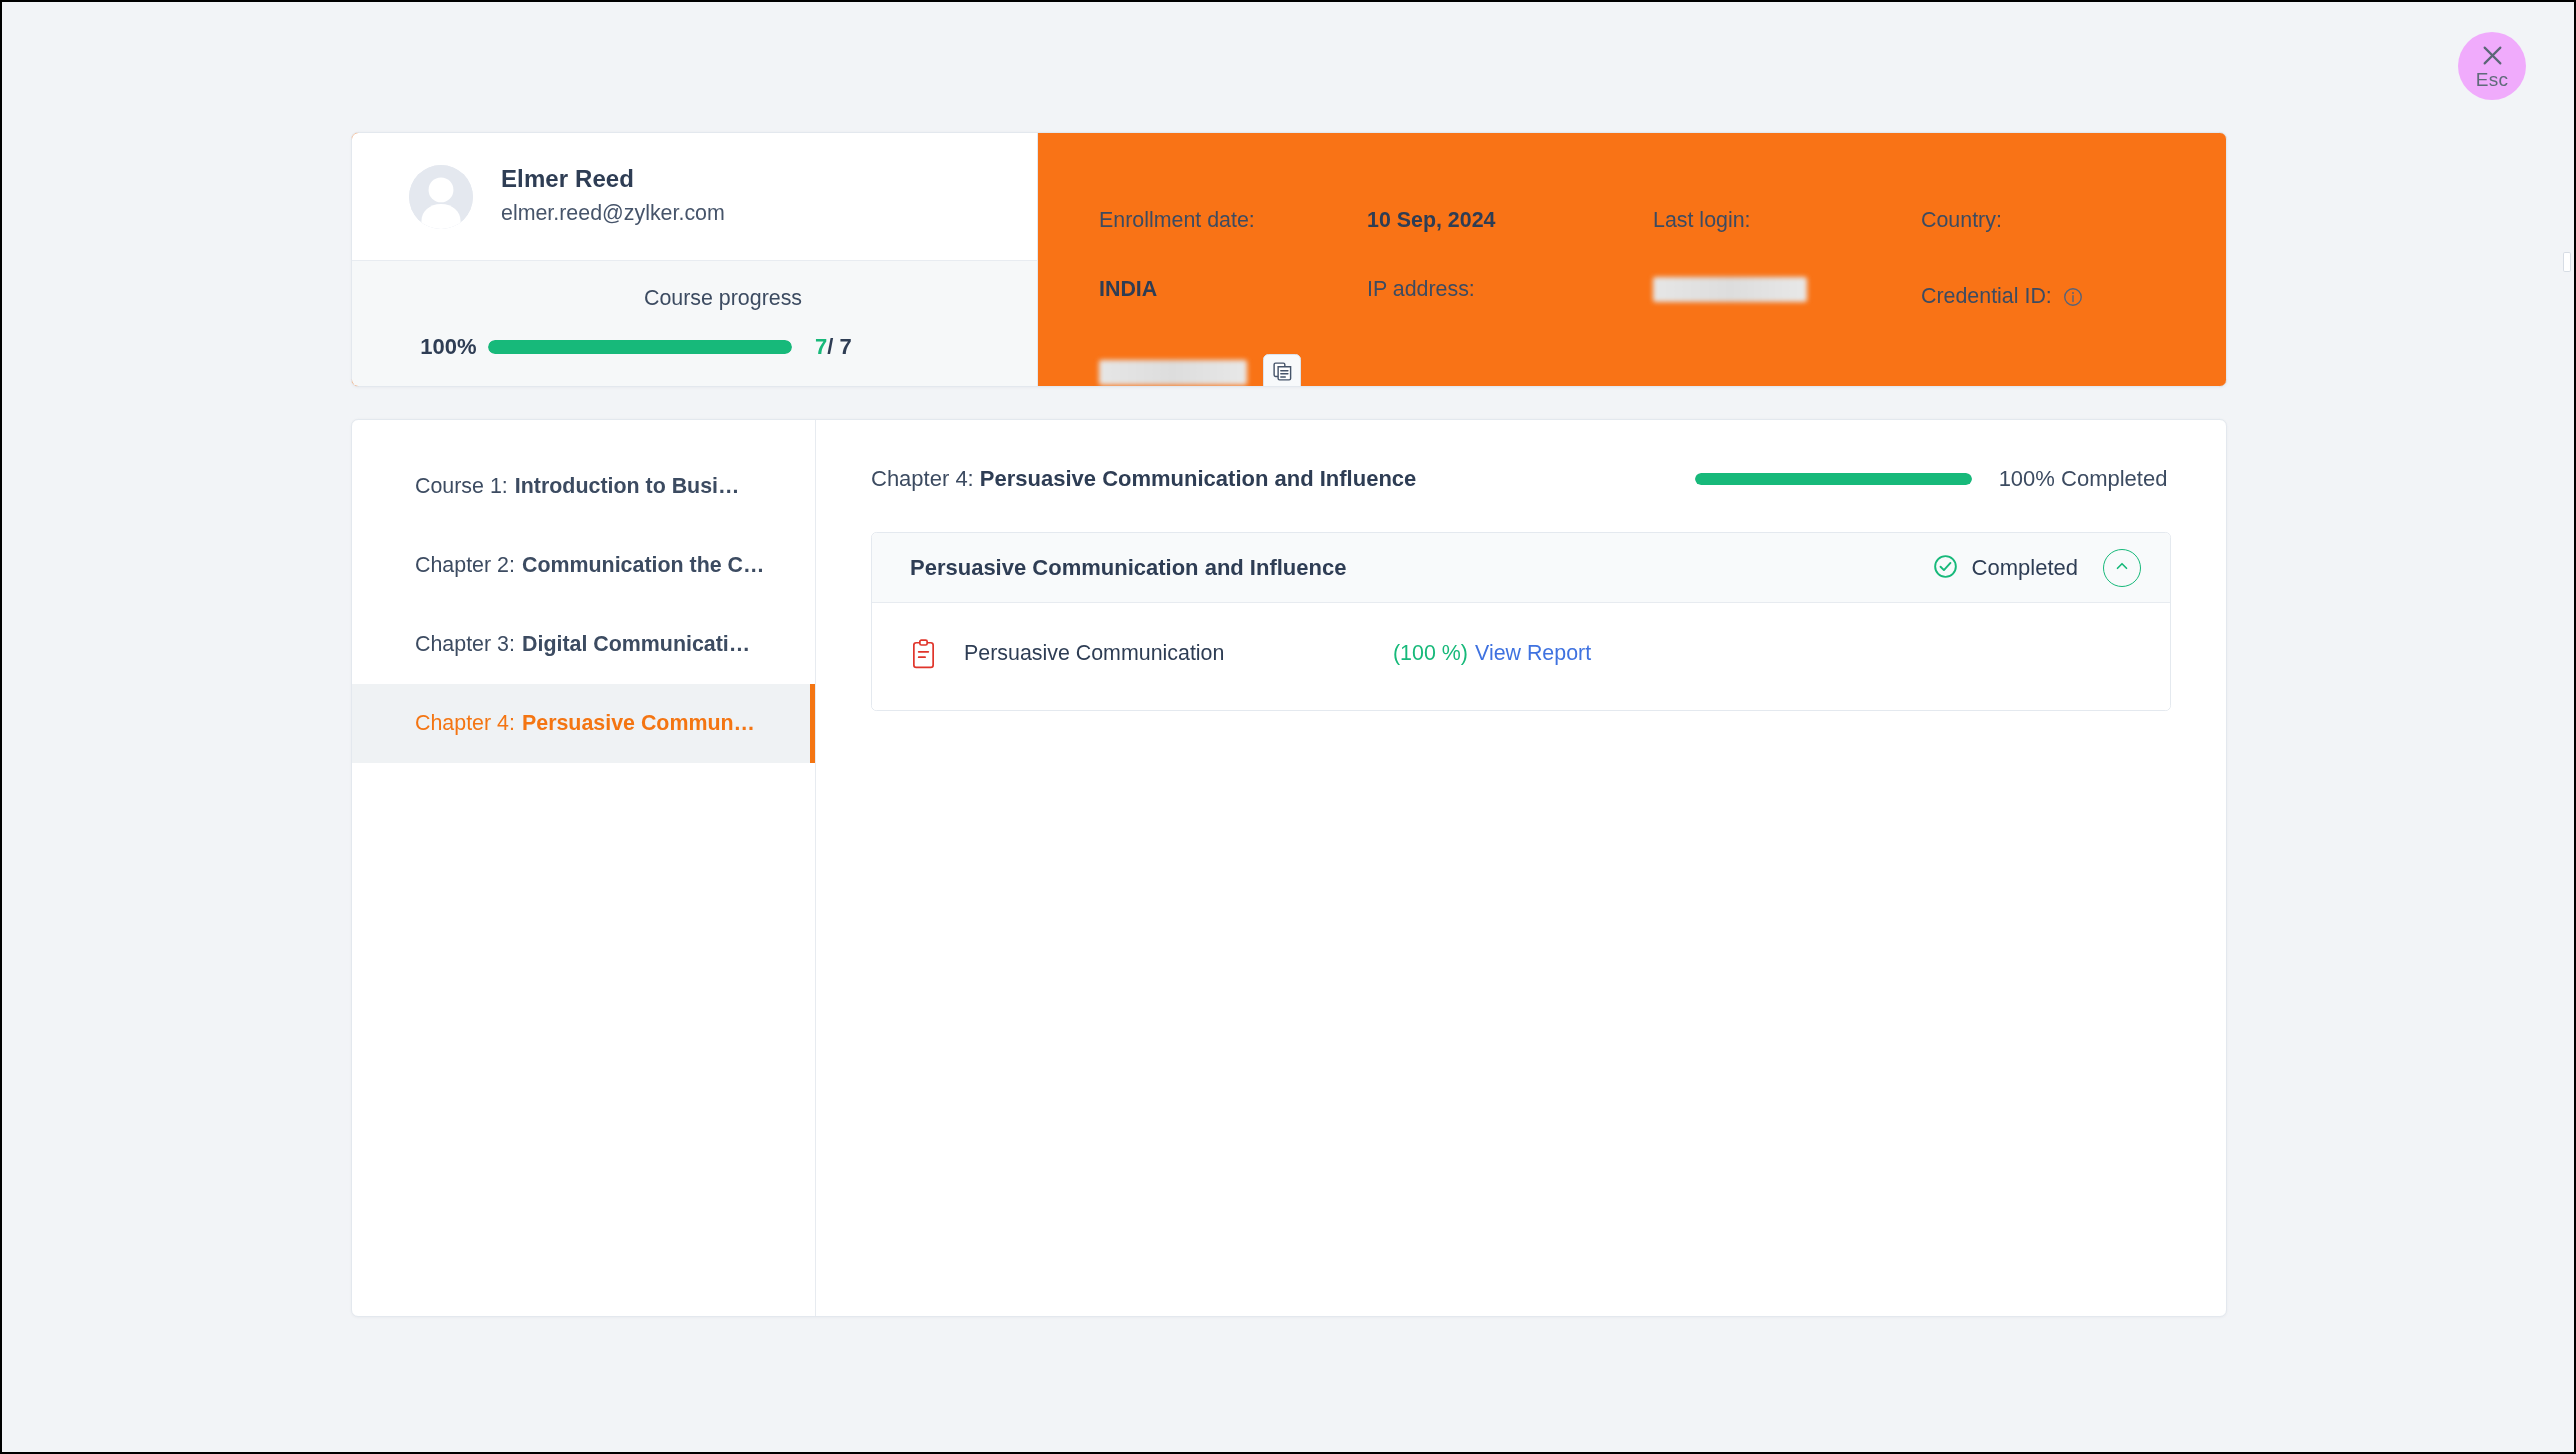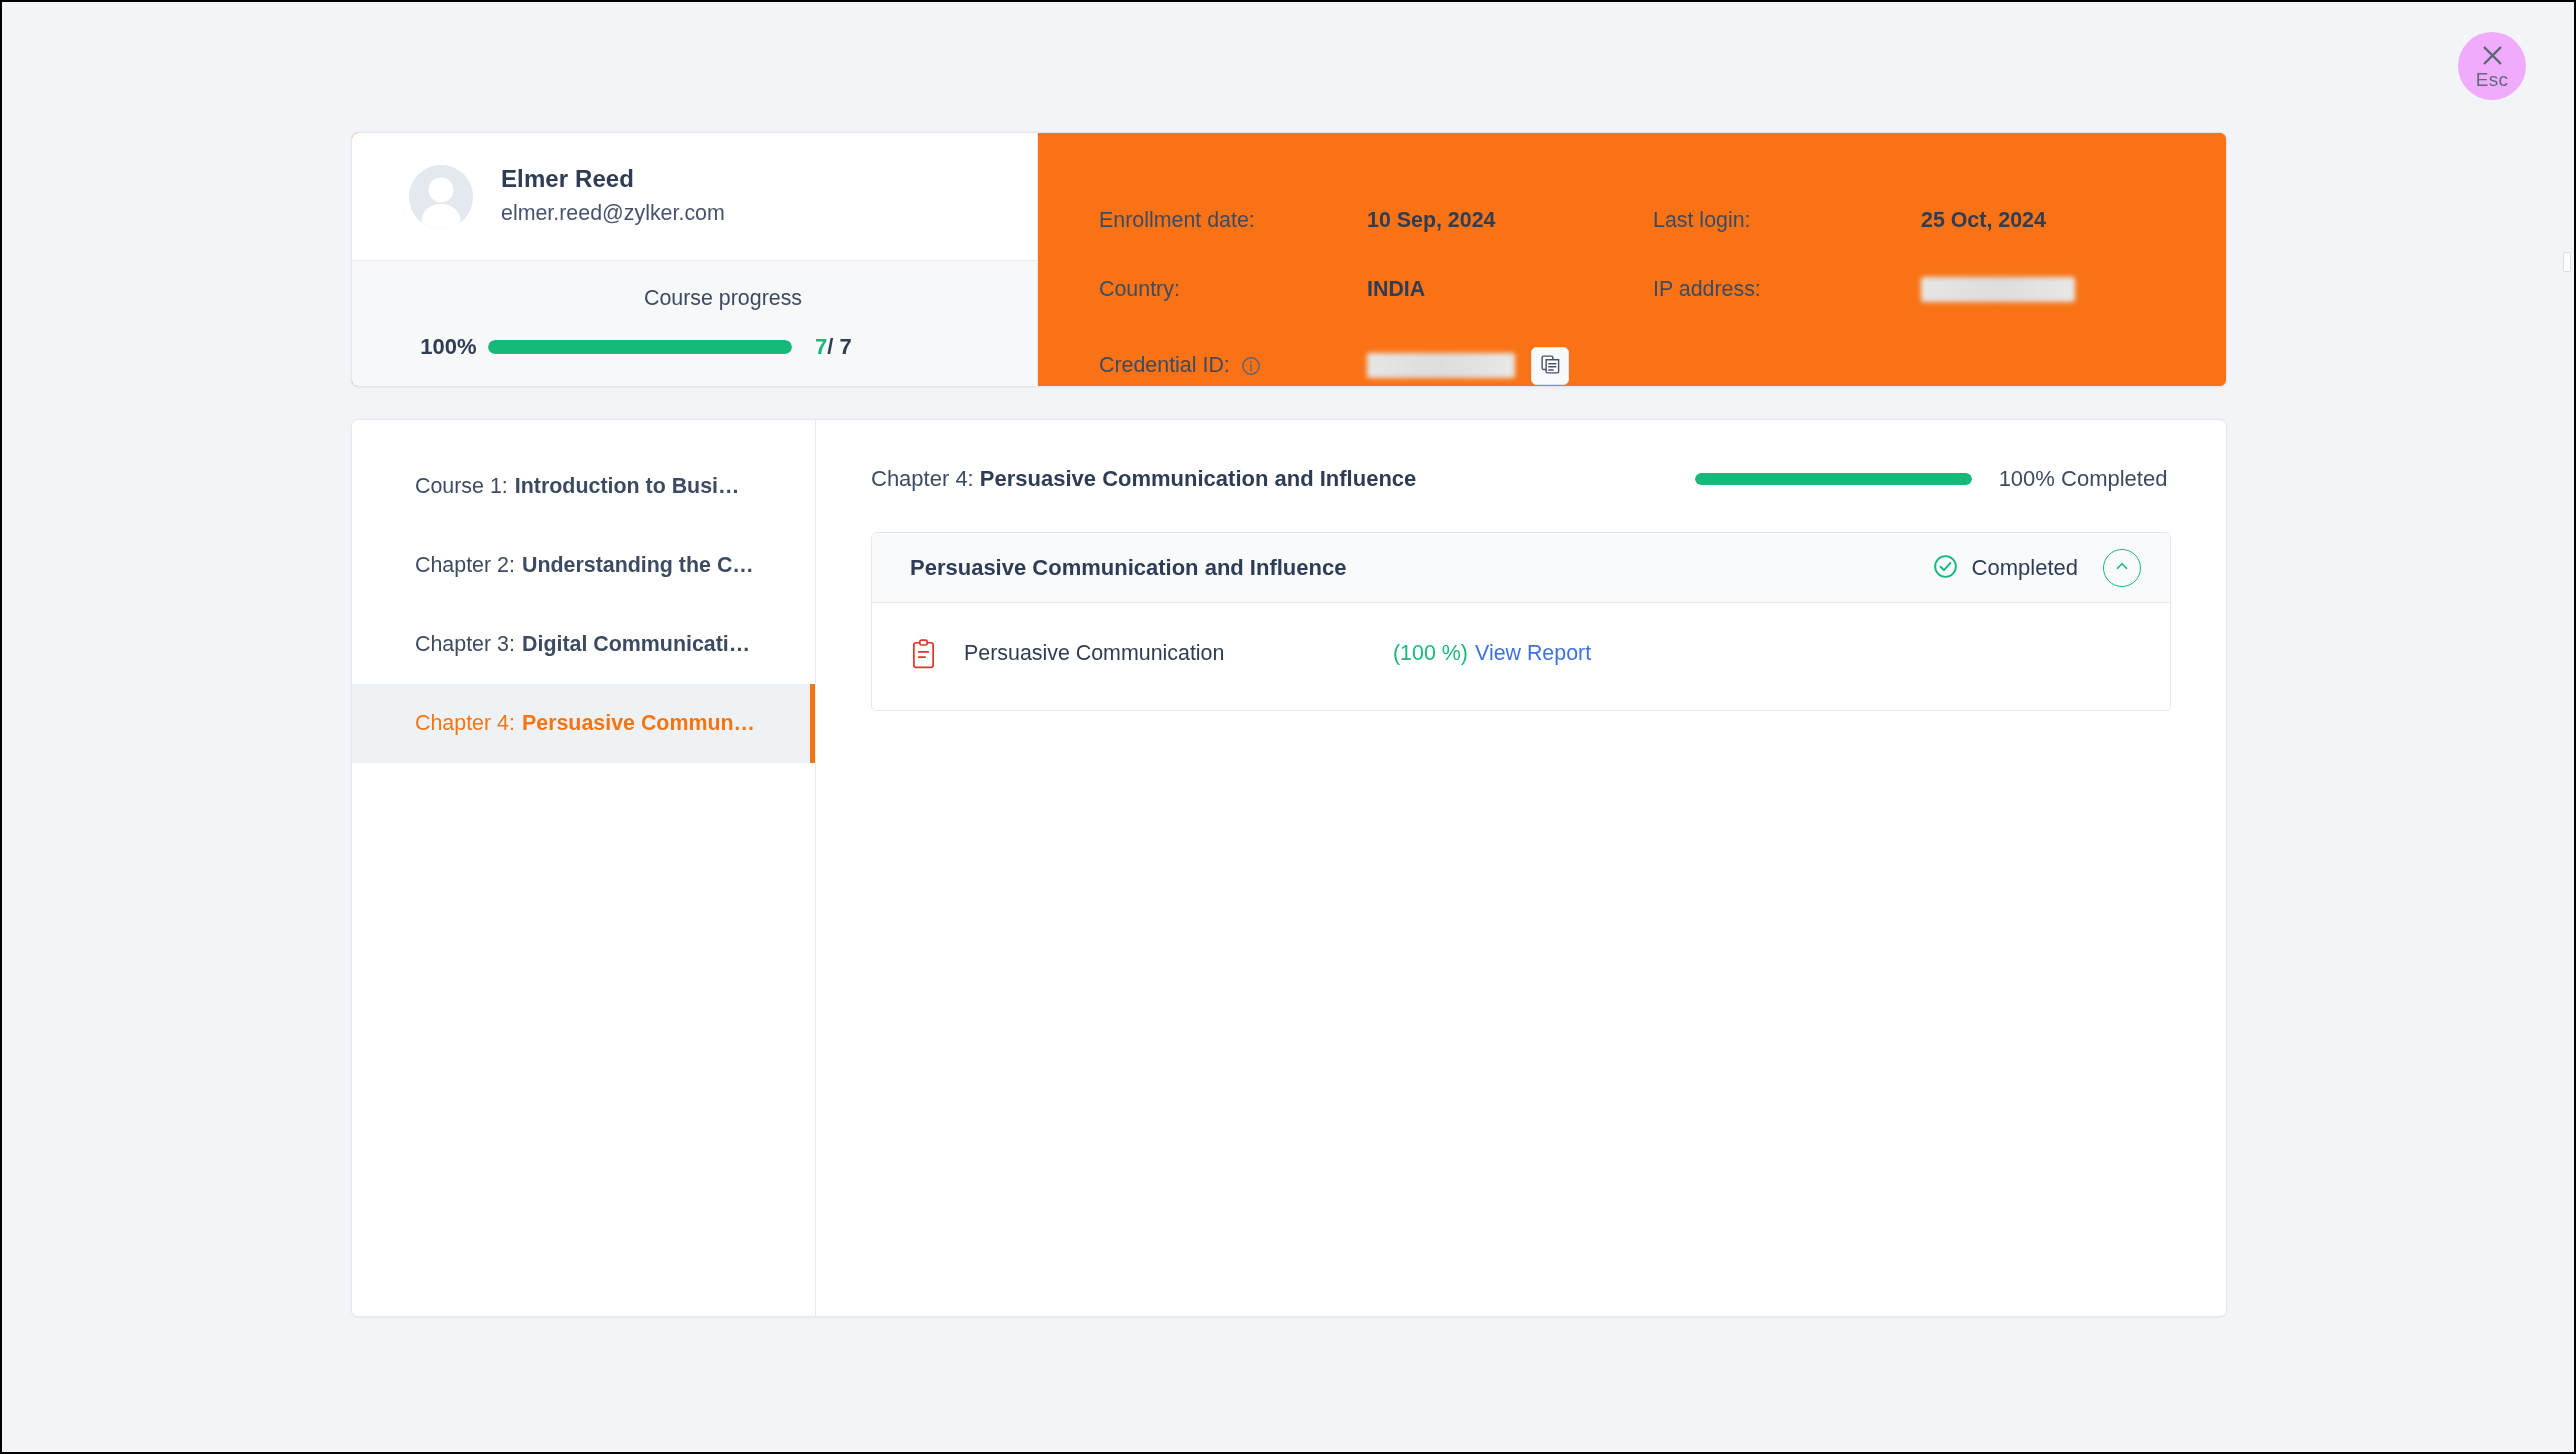--- a/index.html
+++ b/index.html
@@ -419,21 +419,20 @@
           </div>
         </div>
       </div>
     </div>
 
     <div class="meta-col">
       <div class="meta-grid">
         <div class="meta-label">Enrollment date:</div>
         <div class="meta-value">10 Sep, 2024</div>
         <div class="meta-label">Last login:</div>
-        <div class="meta-value">25 Oct, 2024</div>
 
         <div class="meta-label">Country:</div>
         <div class="meta-value">INDIA</div>
         <div class="meta-label">IP address:</div>
         <div class="meta-value">
           <span class="redacted ip"></span>
         </div>
 
         <div class="meta-label cred-row">
           <span>Credential ID:</span>
@@ -470,21 +469,21 @@
 
     <div class="panel-body">
 
       <div class="chapter-list">
         <div class="chapter-item">
           <span class="ch-num">Course 1:</span>
           <span class="ch-title">Introduction to Busi…</span>
         </div>
         <div class="chapter-item">
           <span class="ch-num">Chapter 2:</span>
-          <span class="ch-title">Understanding the C…</span>
+          <span class="ch-title">Communication the C…</span>
         </div>
         <div class="chapter-item">
           <span class="ch-num">Chapter 3:</span>
           <span class="ch-title">Digital Communicati…</span>
         </div>
         <div class="chapter-item active">
           <span class="ch-num">Chapter 4:</span>
           <span class="ch-title">Persuasive Commun…</span>
         </div>
       </div>

